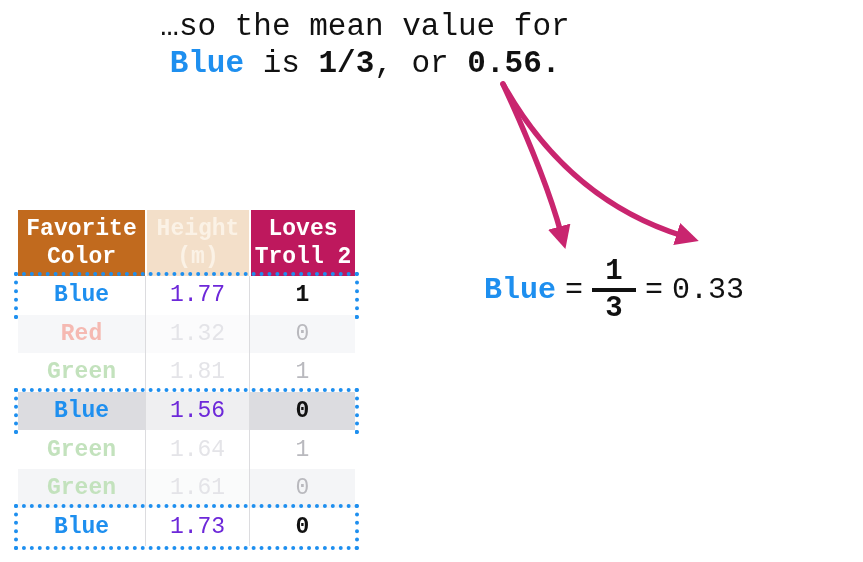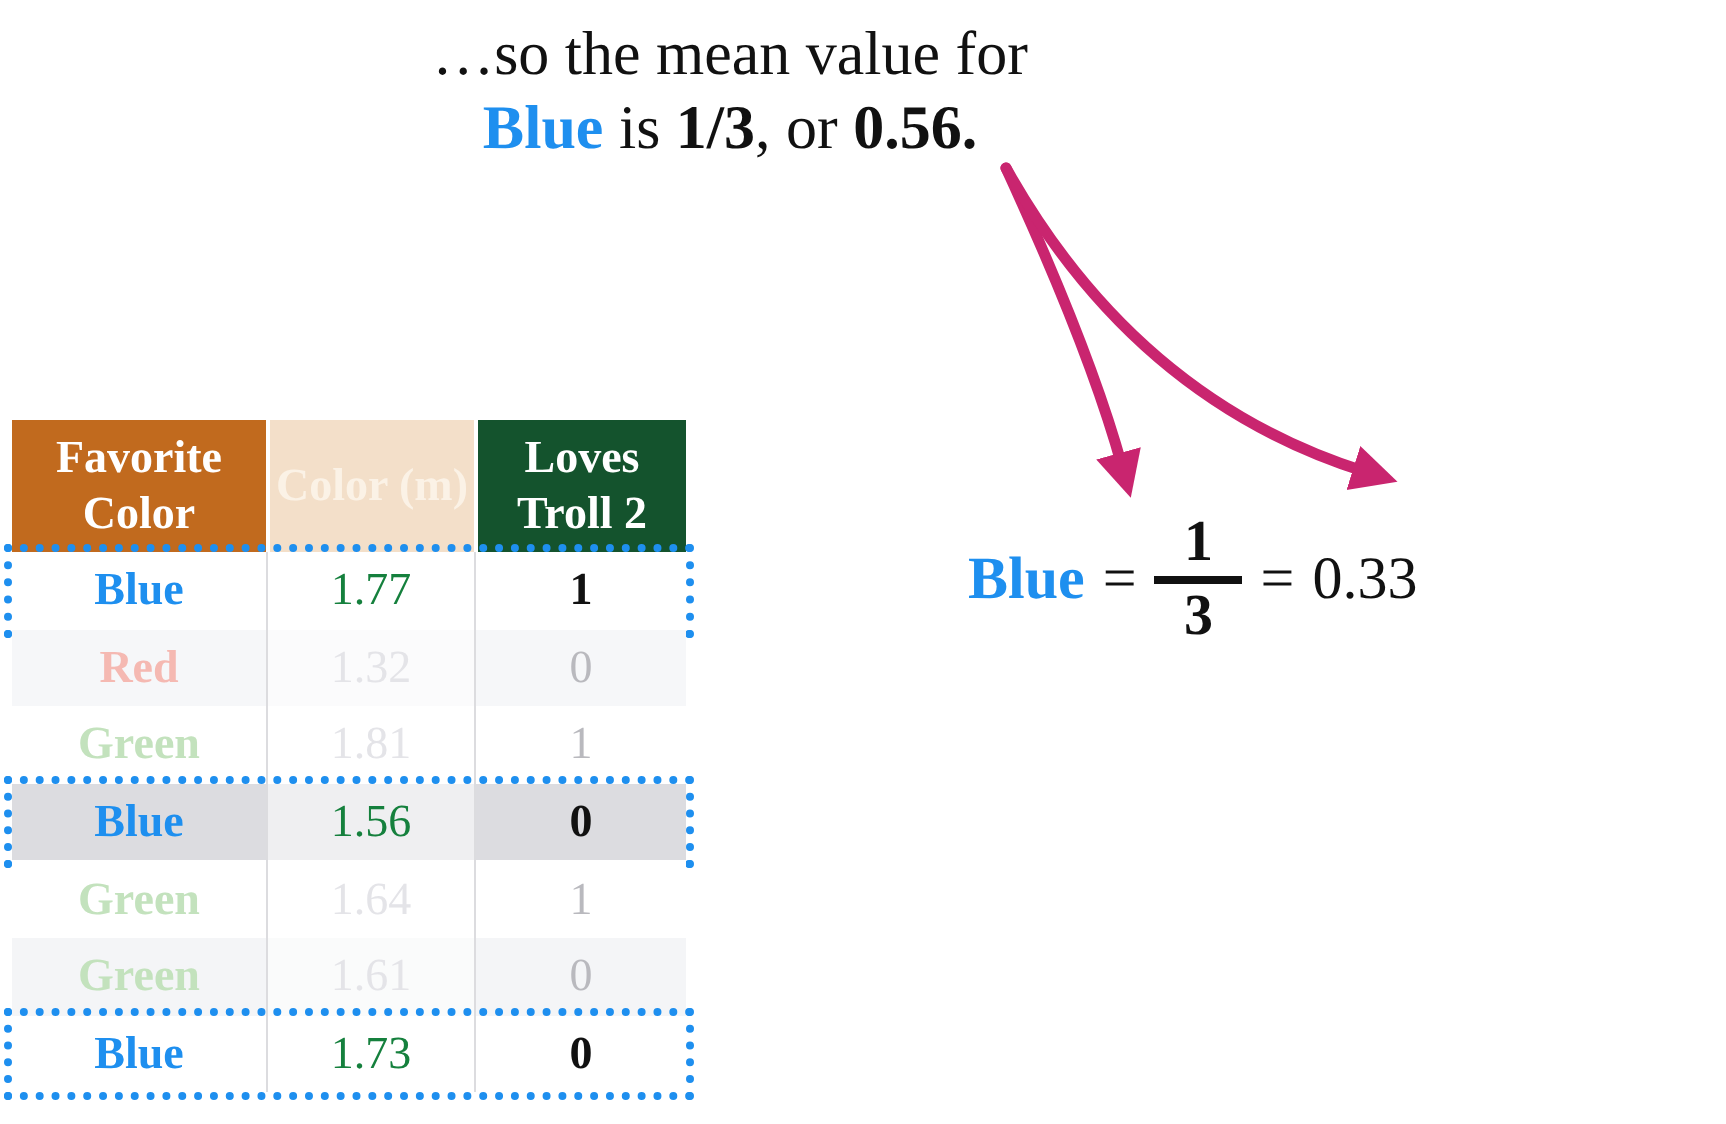--- a/index.html
+++ b/index.html
@@ -1,46 +1,46 @@
 <!DOCTYPE html>
 <html><head>
 <meta charset="utf-8">
 <style>
   html,body{margin:0;padding:0;background:#fff;}
   .canvas{
     position:relative;width:863px;height:562px;background:#ffffff;overflow:hidden;
-    font-family:Liberation Serif, serif;color:#111;
+    font-family:Liberation Mono, monospace;color:#111;
   }
   
   .callout{position:absolute;left:130px;top:8px;width:470px;text-align:center;
            font-size:31px;line-height:37px;color:#111;}
   .bold{font-weight:700;}
   .blue{color:#1E8FEF;}
   
   .arrows{position:absolute;left:0;top:0;pointer-events:none;}
   
-  .datatable{position:absolute;left:6px;top:210px;width:337px;}
+  .datatable{position:absolute;left:18px;top:210px;width:337px;}
   .thead,.trow{display:grid;grid-template-columns:127px 104px 106px;}
   .thead{height:66px;}
   .hcell{display:flex;align-items:center;justify-content:center;text-align:center;
          font-weight:700;font-size:23px;line-height:28px;color:#ffffff;}
   .hcell + .hcell{border-left:2px solid #ffffff;}
   .h-orange{background:#C16A1E;}
   .h-tan{background:#F3DFC9;color:#FBF2E6;}
-  .h-green{background:#14532d;}
+  .h-green{background:#be185d;}
   .trow{height:38.6px;position:relative;}
   .tcell{display:flex;align-items:center;justify-content:center;
          font-size:23px;overflow:hidden;}
   .trow .tcell + .tcell{border-left:1px solid #DCDCDF;}
   .c-height{background:rgba(255,255,255,0.55);}
   .c-color{font-weight:700;}
   .name-blue{color:#1E8FEF;}
   .name-red-faded{color:#F5B9B2;}
   .name-green-faded{color:#C3E2BD;}
-  .selected .c-height{color:#15803d;font-weight:400;}
+  .selected .c-height{color:#6d28d9;font-weight:400;}
   .selected .c-loves{color:#111111;font-weight:600;}
   .faded .c-height{color:#E4E4E8;font-weight:400;text-align:right;}
   .faded .c-loves{color:#B9B9BE;font-weight:400;}
   .selected::after{content:'';position:absolute;inset:-4px;border:4px dotted #1E8FEF;pointer-events:none;}
   
   .formula{position:absolute;left:484px;top:256px;height:68px;display:flex;
            align-items:center;gap:9px;font-size:30px;color:#111;white-space:pre;}
   .fraction{display:inline-flex;flex-direction:column;align-items:center;}
   .fraction .num,.fraction .den{font-weight:700;font-size:29px;line-height:29px;}
   .fraction .bar{width:44px;height:4px;background:#111;margin:2px 0;}
@@ -61,21 +61,21 @@
         <path d="M0,0 L4.2,2.1 L0,4.2 z" fill="#C9256F"></path>
       </marker>
     </defs>
     <path d="M503,84 Q545,175 561,233" fill="none" stroke="#C9256F" stroke-width="5.5" stroke-linecap="round" marker-end="url(#ah)"></path>
     <path d="M503,84 Q568,200 683,236" fill="none" stroke="#C9256F" stroke-width="5.5" stroke-linecap="round" marker-end="url(#ah)"></path>
   </svg>
 
   <div class="datatable">
     <div class="thead">
       <div class="hcell h-orange">Favorite Color</div>
-      <div class="hcell h-tan">Color (m)</div>
+      <div class="hcell h-tan">Height (m)</div>
       <div class="hcell h-green">Loves Troll 2</div>
     </div>
     <div class="tbody">
     <div class="trow selected" style="background: rgb(255, 255, 255);">
       <div class="tcell c-color name-blue">Blue</div>
       <div class="tcell c-height">1.77</div>
       <div class="tcell c-loves">1</div>
     </div>
 
     <div class="trow faded" style="background: rgb(246, 247, 249);">

